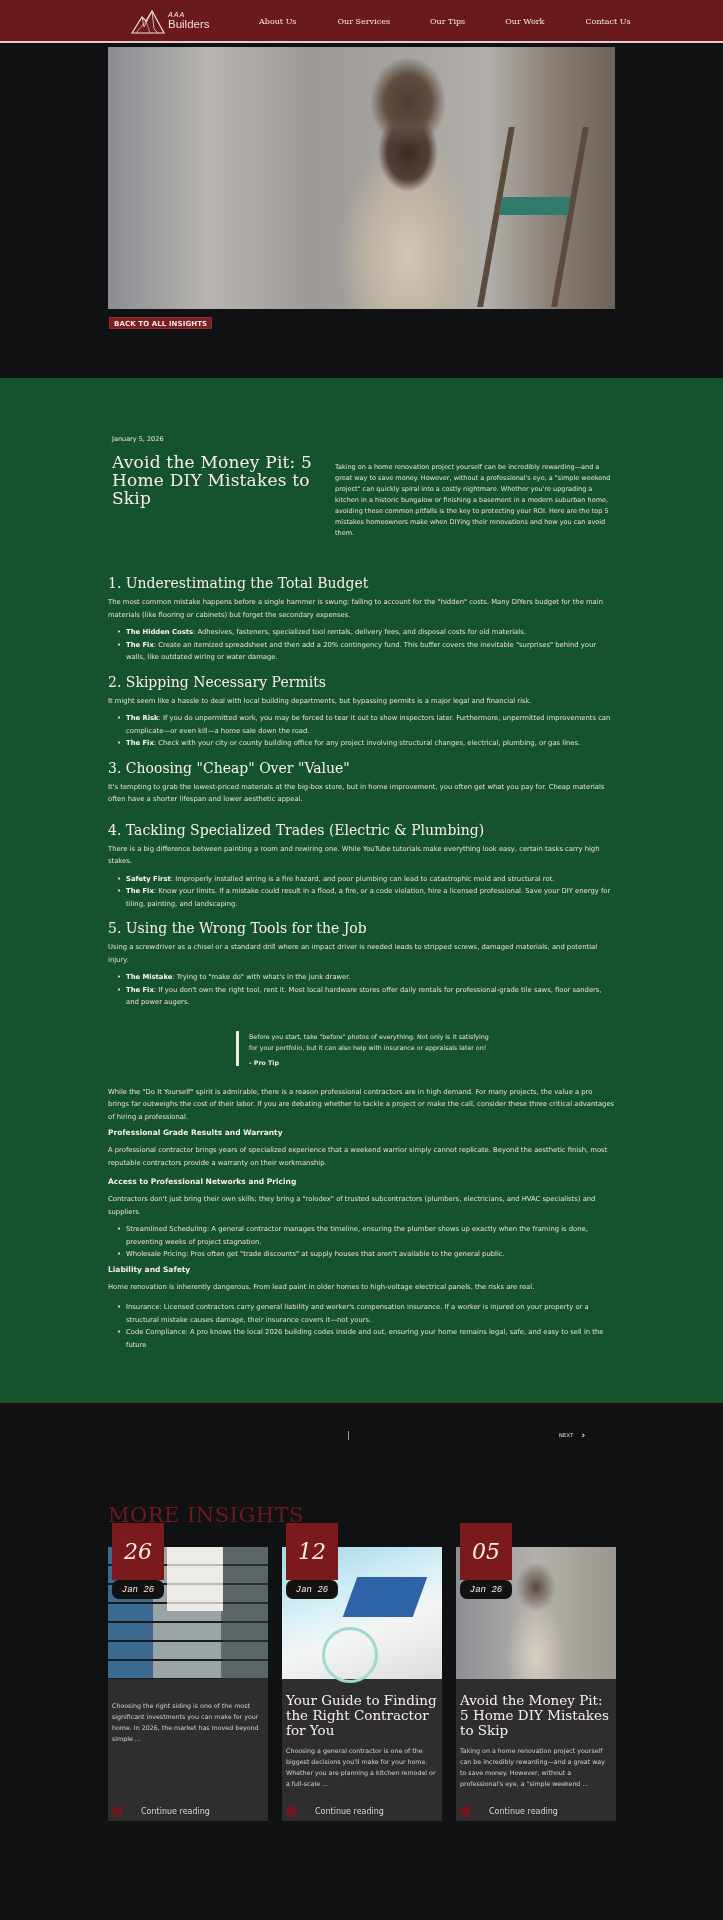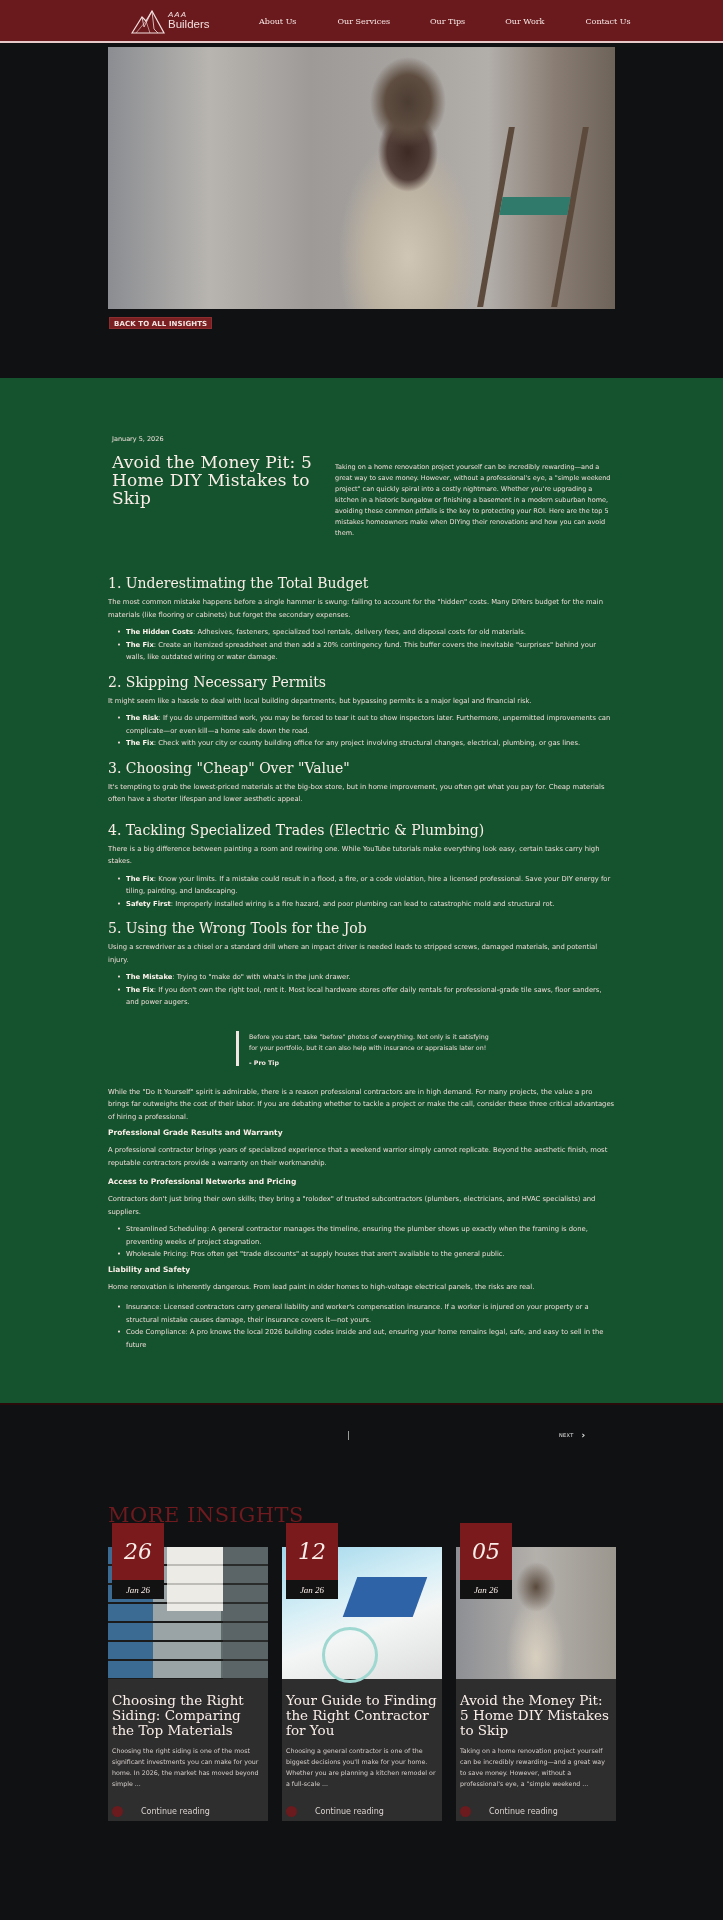--- a/index.html
+++ b/index.html
@@ -5,21 +5,21 @@
   * { box-sizing: border-box; margin: 0; padding: 0; }
   html, body { width: 723px; background: #101112; }
   body { font-family: "Liberation Sans", sans-serif; color: #f2e6e2; }
 
   
   .header { height: 43px; background: #6a1a1d; position: relative; border-bottom: 2px solid #e8c9c9; }
   .header::after { content: ""; position: absolute; left: 0; right: 0; bottom: -4px; height: 2px; background: #3a0e10; }
   .logo { position: absolute; left: 130px; top: 7px; height: 28px; display: flex; align-items: center; gap: 2px; }
   .logo svg { width: 36px; height: 28px; }
   .logo-text { display: flex; flex-direction: column; line-height: 1; }
-  .logo-aaa { font-family: Liberation Sans, sans-serif; font-style: italic; font-size: 8px; color: #f2dede; letter-spacing: 1px; }
+  .logo-aaa { font-family: Liberation Mono, monospace; font-style: italic; font-size: 8px; color: #f2dede; letter-spacing: 1px; }
   .logo-builders { font-family: Liberation Sans, sans-serif; font-size: 11.5px; color: #f2dede; }
   .nav { position: absolute; left: 259px; top: 0; height: 43px; display: flex; align-items: center; }
   .nav a { font-family: "DejaVu Serif", serif; font-size: 8px; color: #f6e8e6; text-decoration: none; display: inline-block; }
   .nav a:nth-child(1) { margin-left: 0; }
   .nav a:nth-child(2) { margin-left: 41px; }
   .nav a:nth-child(3) { margin-left: 40px; }
   .nav a:nth-child(4) { margin-left: 40px; }
   .nav a:nth-child(5) { margin-left: 41px; }
 
   
@@ -76,21 +76,21 @@
       repeating-linear-gradient(180deg, transparent 0 17px, #1b1b1b 17px 19px),
       linear-gradient(90deg, #3b6a92 0 45px, #9aa3a5 45px 113px, #5f6c6b 113px 160px); }
   .img-siding::after { content:""; position:absolute; left:59px; top:0; width:56px; height:64px; background: repeating-linear-gradient(180deg, #ecebe6 0 17px, #bdbcb7 17px 19px); }
   .img-siding::before { content:""; position:absolute; left:115px; top:0; width:45px; height:132px; background: repeating-linear-gradient(180deg, #5b6568 0 17px, #2a2c2c 17px 19px); }
   .img-guide { background: linear-gradient(160deg, #9fd6ea 0%, #d9f0f7 40%, #f4f6f6 60%, #dcdcdc 100%); }
   .img-guide::after { content:""; position:absolute; left:68px; top:30px; width:70px; height:40px; background:#2f63a8; transform: skewX(-20deg); }
   .img-guide::before { content:""; position:absolute; left:40px; top:80px; width:50px; height:50px; border:3px solid #9ed8d0; border-radius:50%; }
   .img-diy { background: radial-gradient(ellipse 20px 25px at 80px 40px, #5a4a3d 0%, transparent 100%), radial-gradient(ellipse 30px 60px at 80px 110px, #d8cfbf 0%, transparent 100%), linear-gradient(90deg, #8d8f94, #b4b0ab, #9b978f); }
   .date-badge { position: absolute; left: 4px; top: -24px; width: 52px; }
   .date-badge .day { height: 57px; background: #7a1a1d; font-family: "DejaVu Serif", serif; font-style: italic; font-size: 22px; color: #fbeee8; display: flex; align-items: center; justify-content: center; }
-  .date-badge .mon { height: 19px; background: #121213; font-family: Liberation Serif, serif; font-style: italic; font-size: 9px; color: #fbeee8; display: flex; align-items: center; justify-content: center; }
+  .date-badge .mon { height: 19px; background: #121213; font-family: Liberation Mono, monospace; font-style: italic; font-size: 9px; color: #fbeee8; display: flex; align-items: center; justify-content: center; border-radius: 7px; }
   .card-body { padding: 14px 4px 0 4px; }
   .card-title { font-family: "DejaVu Serif", serif; font-weight: normal; font-size: 13.5px; line-height: 15px; color: #fbeee8; }
   .card-excerpt { font-family: "DejaVu Sans", sans-serif; font-size: 6.3px; line-height: 11px; color: #d8d0cc; margin-top: 7px; }
   .card-link { position: absolute; left: 4px; bottom: 4px; display: flex; align-items: center; gap: 18px; }
   .card-link .dot { width: 11px; height: 11px; border-radius: 50%; background: #6b1a1d; }
   .card-link .lbl { font-family: "DejaVu Sans", sans-serif; font-size: 8px; color: #dcd4d0; }
 </style>
 </head>
 <body>
 
@@ -144,22 +144,22 @@
     <li><b>The Risk</b><span>: If you do unpermitted work, you may be forced to tear it out to show inspectors later. Furthermore, unpermitted improvements can complicate—or even kill—a home sale down the road.</span></li>
     <li><b>The Fix</b><span>: Check with your city or county building office for any project involving structural changes, electrical, plumbing, or gas lines.</span></li>
   </ul>
 
   <h2 class="h2">3. Choosing "Cheap" Over "Value"</h2>
   <p class="p">It's tempting to grab the lowest-priced materials at the big-box store, but in home improvement, you often get what you pay for. Cheap materials often have a shorter lifespan and lower aesthetic appeal.</p>
 
   <h2 class="h2" style="margin-top:16px;">4. Tackling Specialized Trades (Electric &amp; Plumbing)</h2>
   <p class="p">There is a big difference between painting a room and rewiring one. While YouTube tutorials make everything look easy, certain tasks carry high stakes.</p>
   <ul class="ul">
+    <li><b>Safety First</b><span>: Improperly installed wiring is a fire hazard, and poor plumbing can lead to catastrophic mold and structural rot.</span></li>
     <li><b>The Fix</b><span>: Know your limits. If a mistake could result in a flood, a fire, or a code violation, hire a licensed professional. Save your DIY energy for tiling, painting, and landscaping.</span></li>
-    <li><b>Safety First</b><span>: Improperly installed wiring is a fire hazard, and poor plumbing can lead to catastrophic mold and structural rot.</span></li>
   </ul>
 
   <h2 class="h2">5. Using the Wrong Tools for the Job</h2>
   <p class="p">Using a screwdriver as a chisel or a standard drill where an impact driver is needed leads to stripped screws, damaged materials, and potential injury.</p>
   <ul class="ul">
     <li><b>The Mistake</b><span>: Trying to "make do" with what's in the junk drawer.</span></li>
     <li><b>The Fix</b><span>: If you don't own the right tool, rent it. Most local hardware stores offer daily rentals for professional-grade tile saws, floor sanders, and power augers.</span></li>
   </ul>
 
   <blockquote class="quote">
@@ -199,21 +199,20 @@
   <h2 class="more-title">MORE INSIGHTS</h2>
   <div class="cards" style="">
     <div class="card">
       <div class="card-img img-siding">
         <div class="date-badge" style="z-index:2;">
           <div class="day">26</div>
           <div class="mon">Jan 26</div>
         </div>
       </div>
       <div class="card-body">
-        <h3 class="card-title">Choosing the Right Siding: Comparing the Top Materials</h3>
         <p class="card-excerpt">Choosing the right siding is one of the most significant investments you can make for your home. In 2026, the market has moved beyond simple ...</p>
       </div>
       <a class="card-link">
         <span class="dot"></span>
         <span class="lbl">Continue reading</span>
       </a>
     </div>
 
     <div class="card">
       <div class="card-img img-guide">

